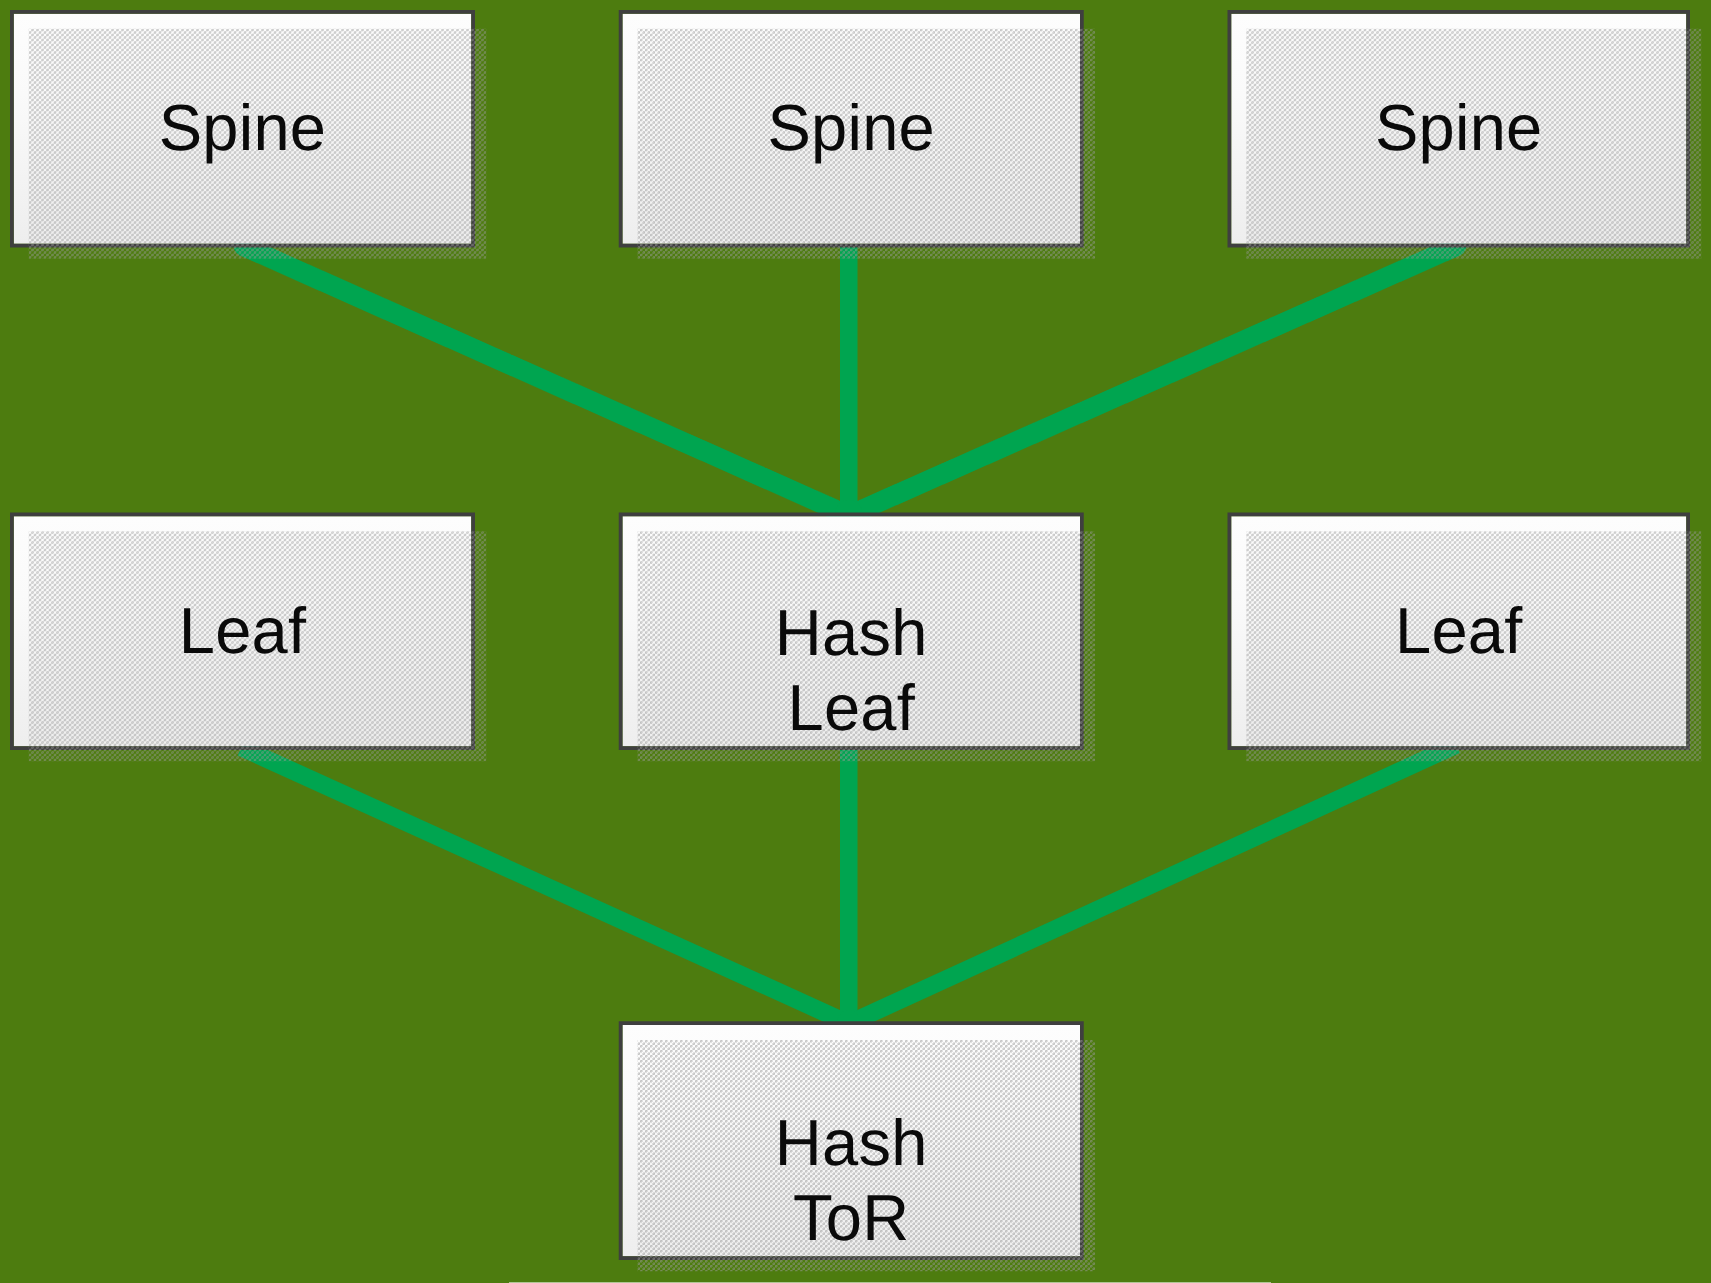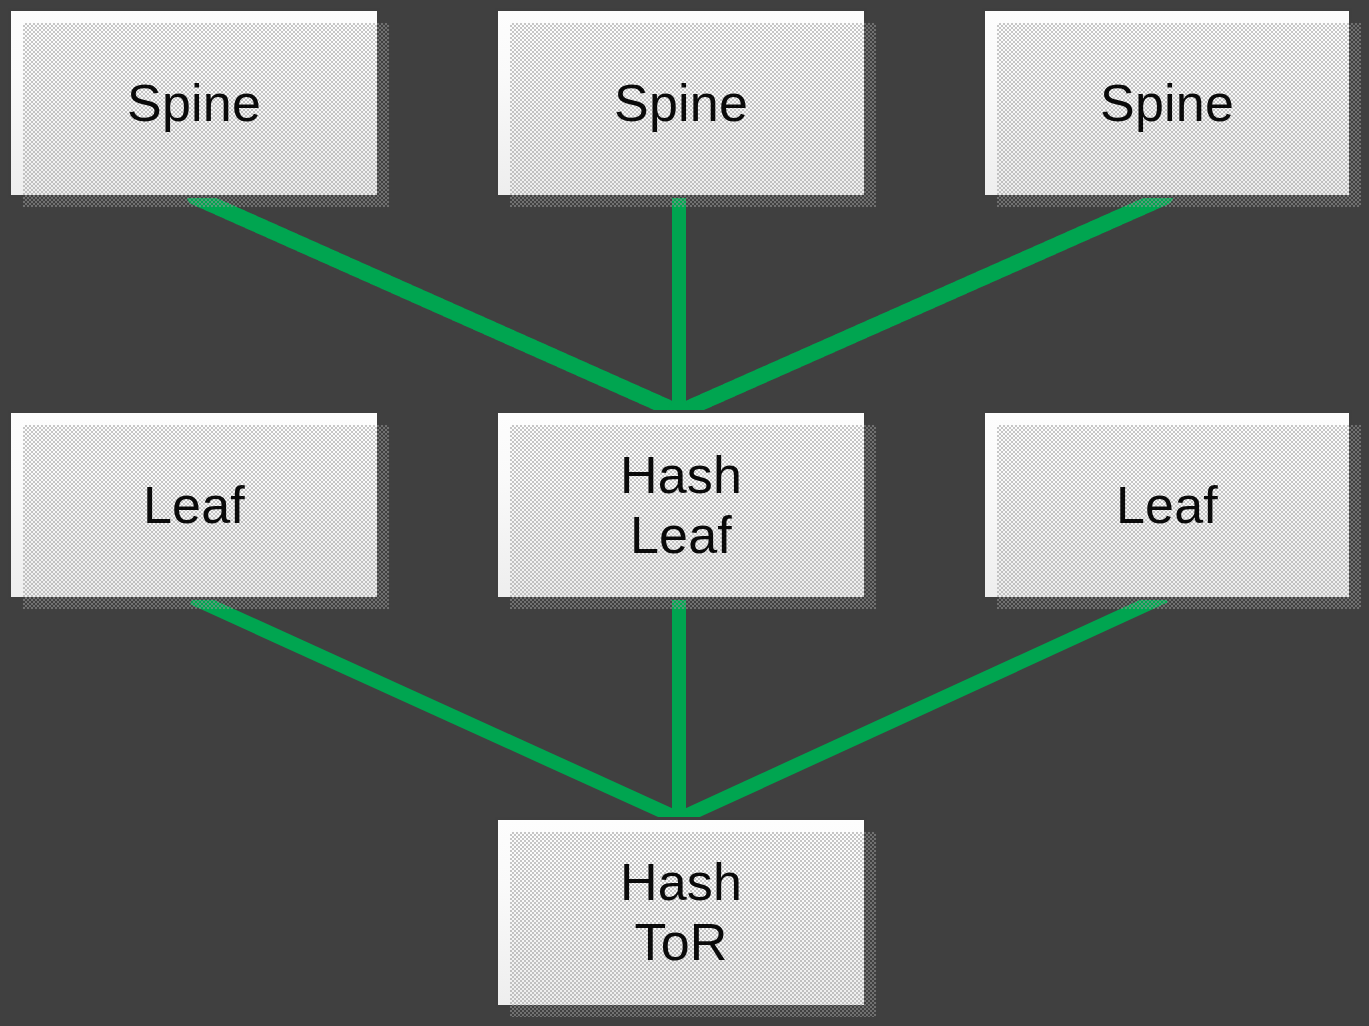--- a/index.html
+++ b/index.html
@@ -8,21 +8,21 @@
     padding: 0;
     background: #ffffff;
   }
   body {
     font-family: "Liberation Sans", sans-serif;
   }
   #canvas {
     position: relative;
     width: 1369px;
     height: 1026px;
-    background: #404040;
+    background: #4d7c0f;
     overflow: hidden;
   }
   
   .node {
     position: absolute;
     box-sizing: border-box;
     border: 3px solid #3f3f3f;
     background: linear-gradient(to bottom, #fdfdfd 0%, #fafafa 35%, #f3f3f3 72%, #eeeeee 100%);
     display: flex;
     flex-direction: column;
@@ -49,21 +49,21 @@
   .node-label {
     font-size: 52px;
     line-height: 60px;
     color: #0a0a0a;
     text-align: center;
     white-space: pre-line;
     letter-spacing: 0.2px;
   }
   
   .node.two-line {
-    justify-content: flex-start;
+    justify-content: flex-end;
     padding-top: 32px;
   }
   
   #links {
     position: absolute;
     left: 0;
     top: 0;
     width: 1369px;
     height: 1026px;
     z-index: 2;

